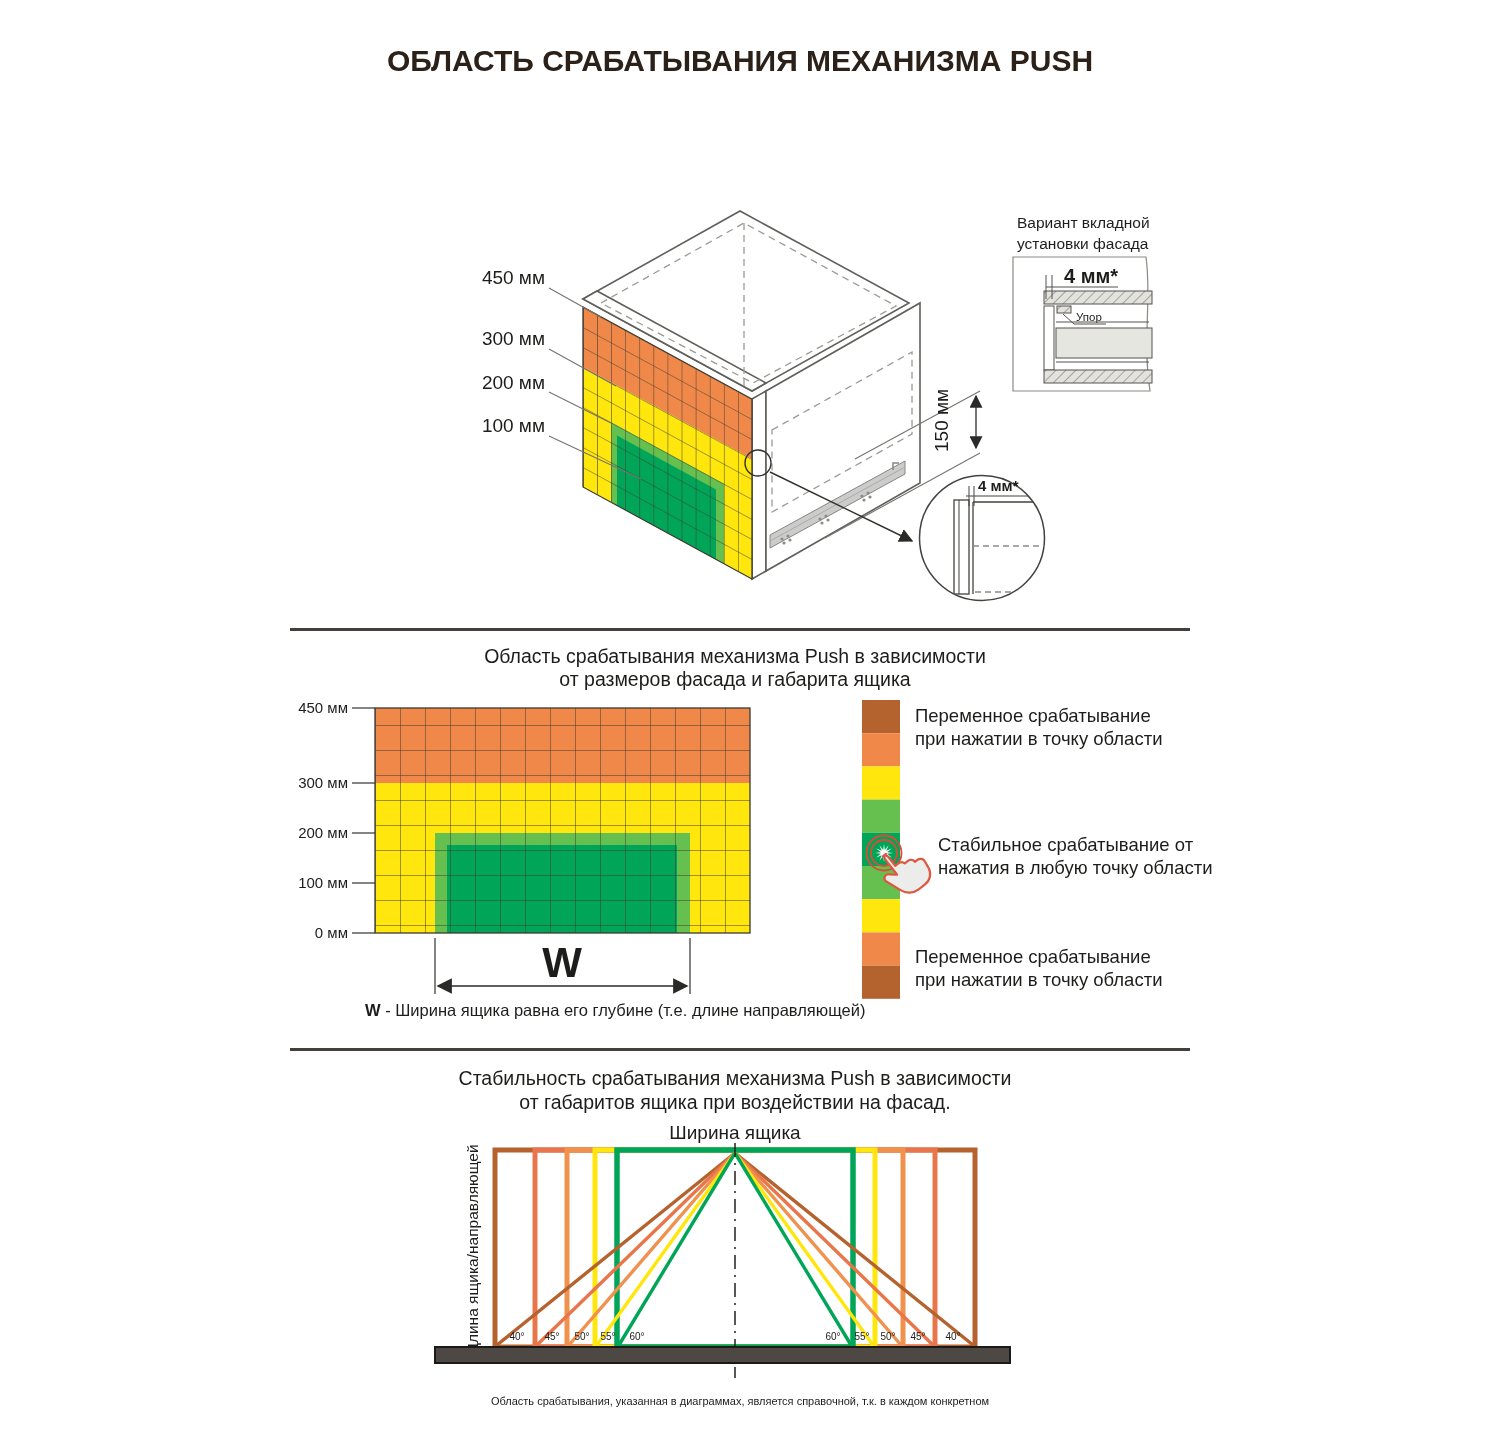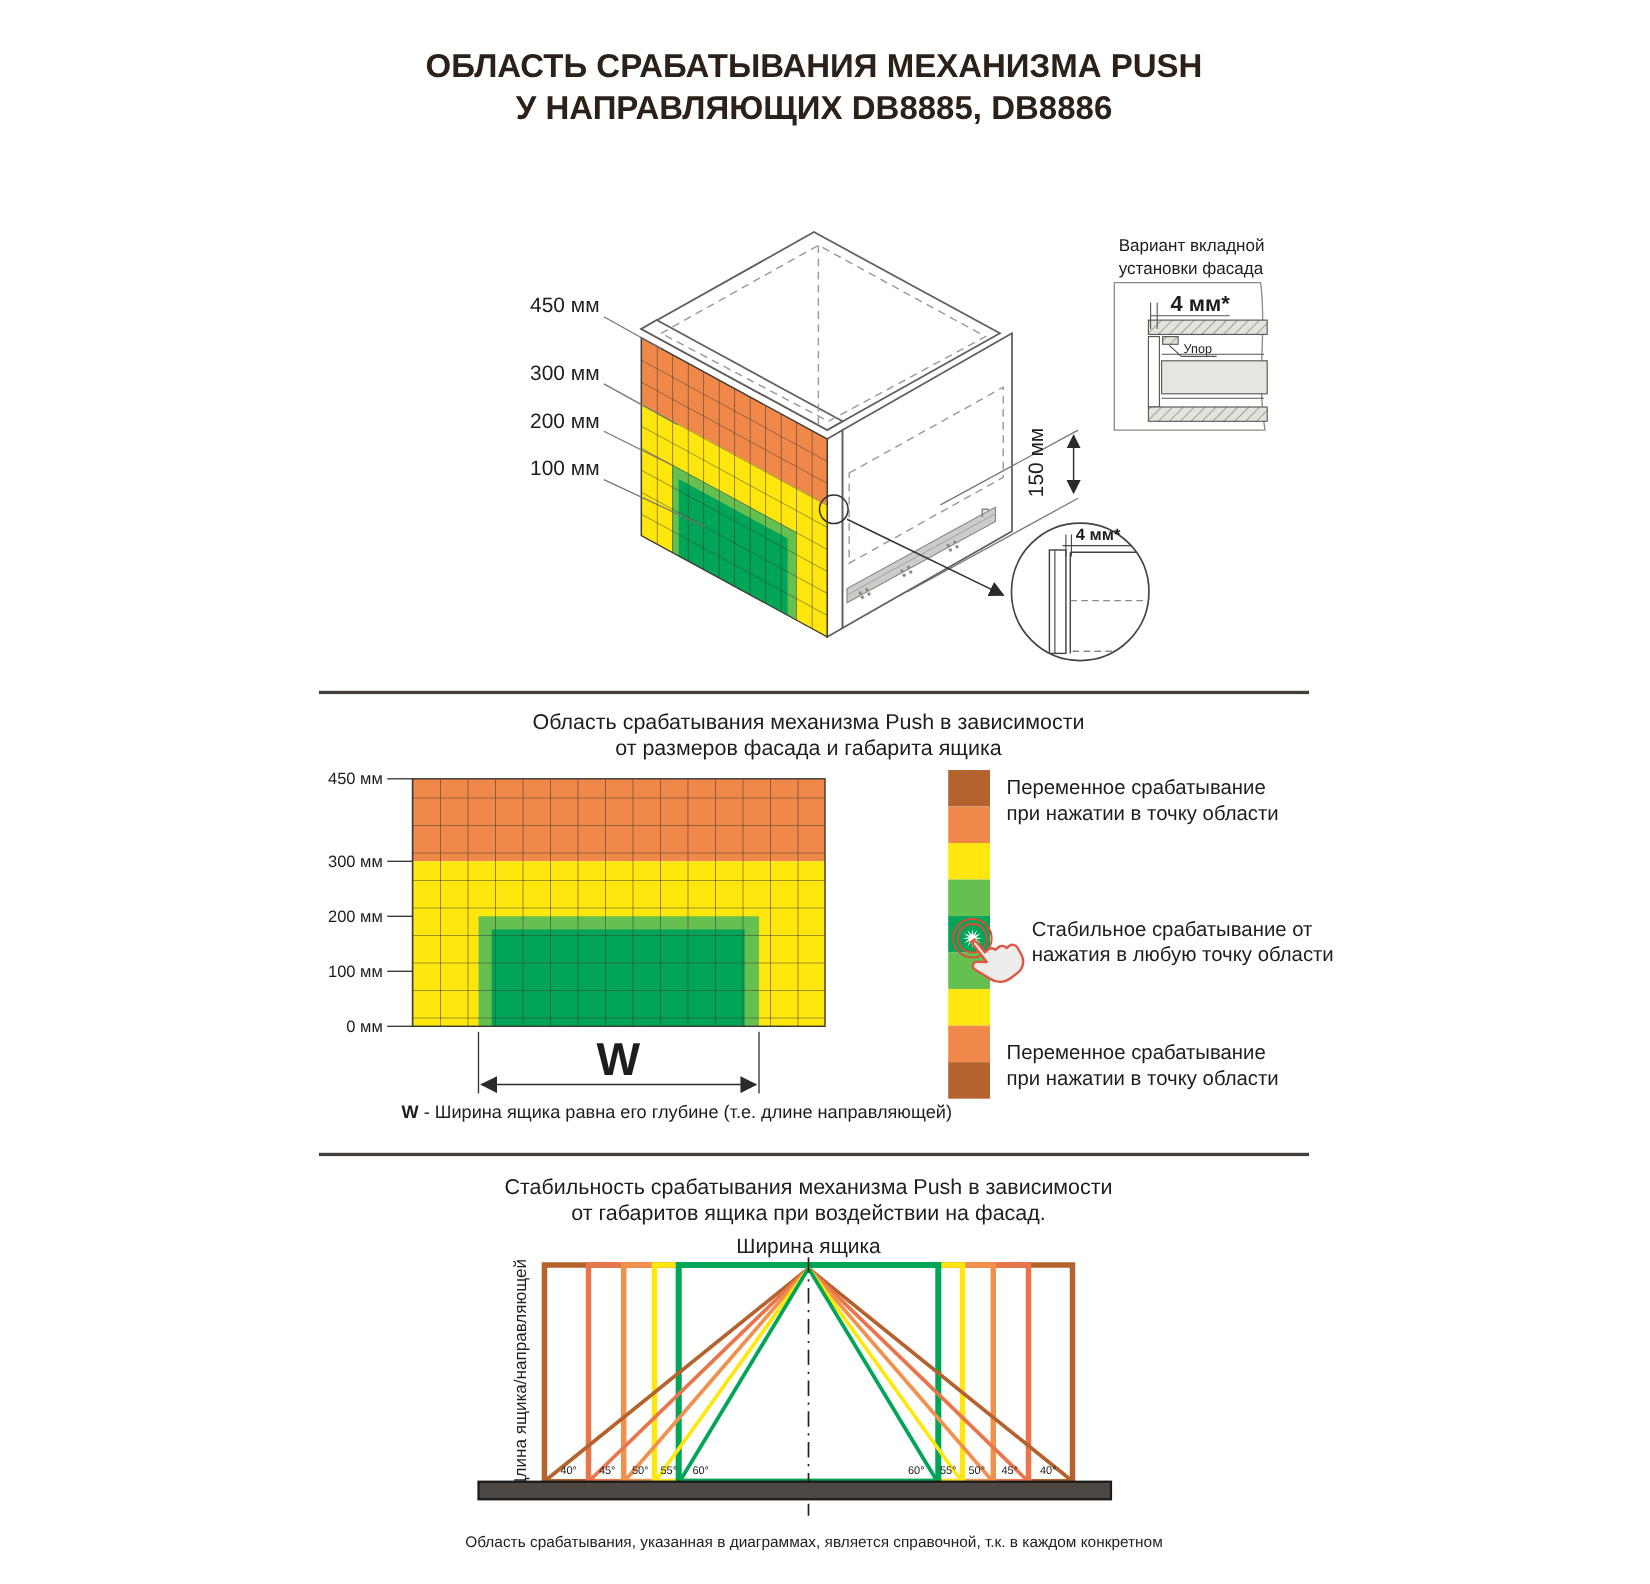--- a/index.html
+++ b/index.html
@@ -4,30 +4,29 @@
 <style>
   html,body{margin:0;padding:0;background:#ffffff;}
   #page{position:relative;width:1500px;height:1440px;background:#fff;overflow:hidden;
         font-family:"Liberation Sans",sans-serif;color:#1d1d1b;}
   .abs{position:absolute;}
   #main-title{left:0;top:42px;width:1480px;text-align:center;
               font-size:30px;line-height:38px;font-weight:bold;color:#2b2119;}
   .divider{left:290px;width:900px;height:3px;background:#433f3a;}
   svg{position:absolute;left:0;}
   svg text{font-family:"Liberation Sans",sans-serif;fill:#1d1d1b;}
-  #footer-note{left:0;top:1390px;width:1480px;text-align:center;font-size:14px;line-height:22px;}
+  #footer-note{left:0;top:1390px;width:1480px;text-align:center;font-size:11px;line-height:22px;}
 </style>
 </head>
 <body>
 
 <div id="page">
 
   <div class="abs" id="main-title">
     <div>ОБЛАСТЬ СРАБАТЫВАНИЯ МЕХАНИЗМА PUSH</div>
-    <div>У НАПРАВЛЯЮЩИХ DB8885, DB8886</div>
   </div>
 
   <svg style="top:0" width="1500" height="630" viewBox="0 0 1500 630">
     <defs>
       <pattern id="g25" width="25" height="25" patternUnits="userSpaceOnUse">
         <path d="M25 0 H0 V25" fill="none" stroke="#3b3b32" stroke-width="1"></path>
       </pattern>
       <pattern id="gface" width="14.0833" height="20" patternUnits="userSpaceOnUse">
         <path d="M14.0833 0 H0 V20" fill="none" stroke="#3b3b32" stroke-width="1"></path>
       </pattern>

